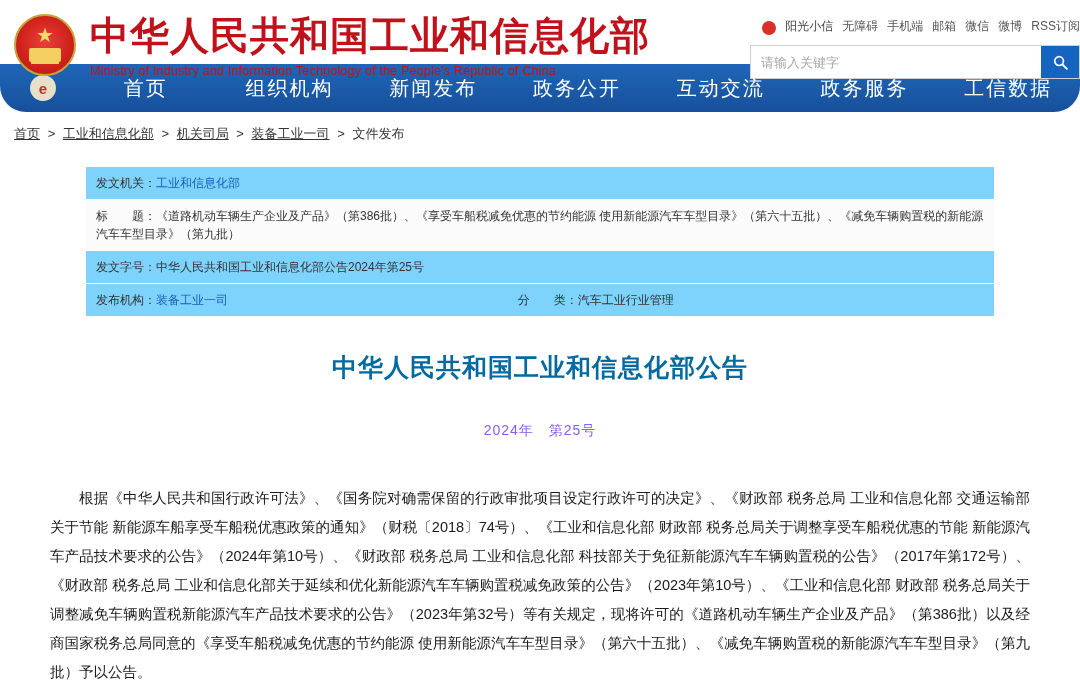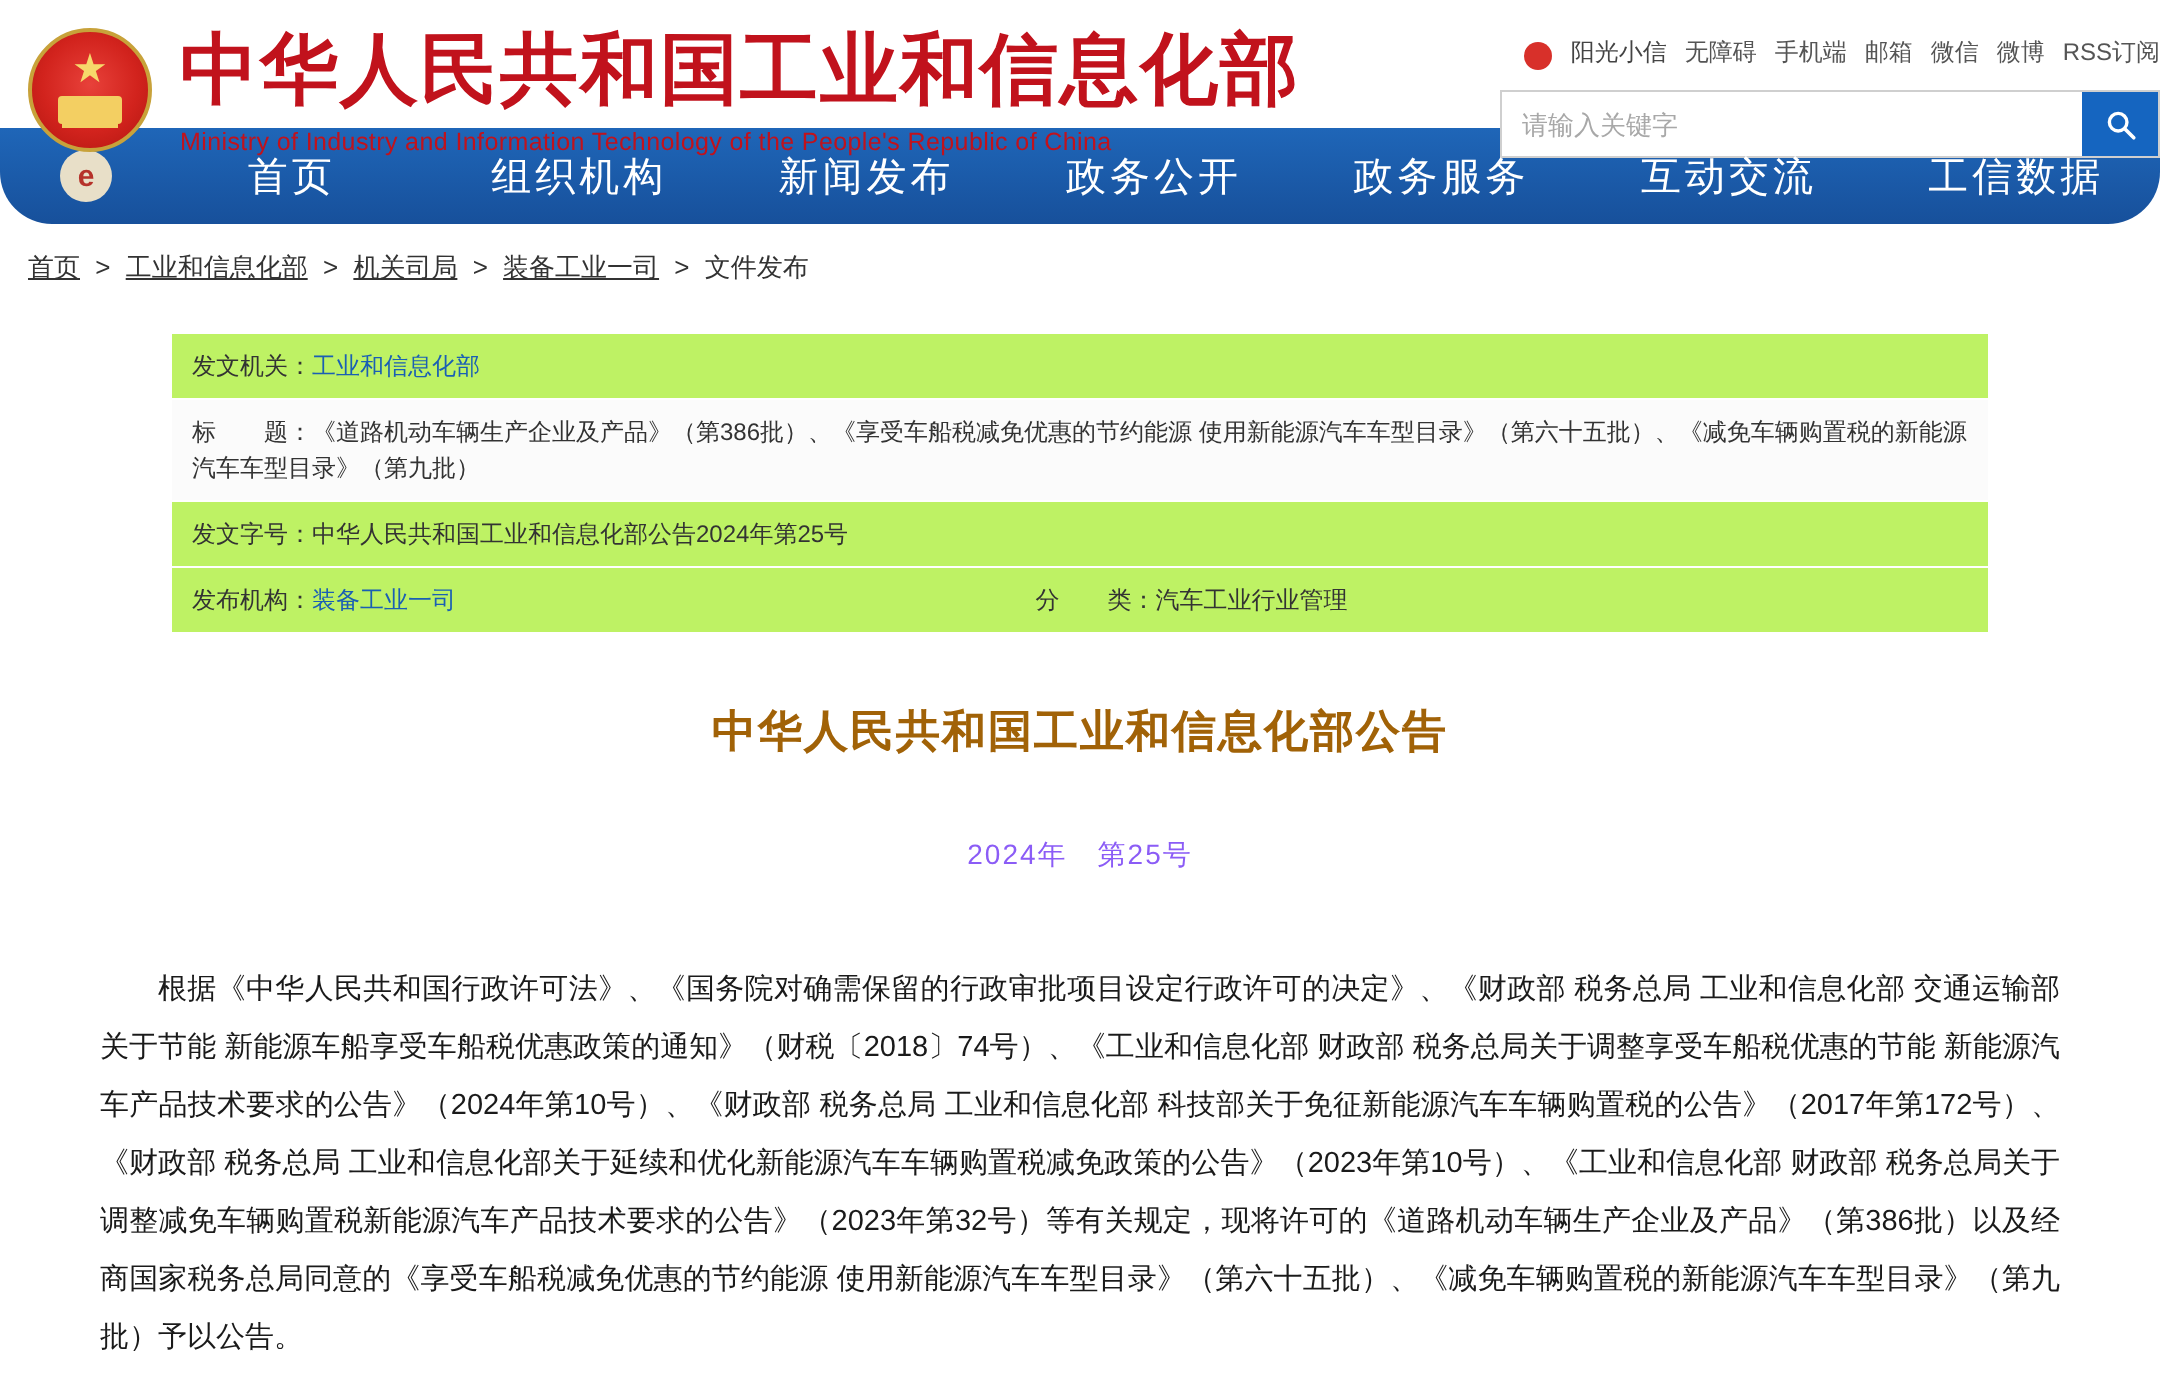--- a/index.html
+++ b/index.html
@@ -168,36 +168,36 @@
     border-collapse: collapse;
     font-size: 12px;
     color: #333;
   }
   table.meta td {
     padding: 7px 10px;
     border-bottom: 1px solid #ffffff;
     vertical-align: middle;
     line-height: 1.5;
   }
-  table.meta tr.odd td { background: #bef264; }
+  table.meta tr.odd td { background: #7dd3fc; }
   table.meta tr.even td { background: #fbfbfb; }
   .lbl { color: #333; white-space: nowrap; }
   .link-blue { color: #1a5fb4; }
   .title-cell { line-height: 1.6; }
 
   
   .doc {
     padding: 34px 44px 10px 44px;
   }
   .doc-title {
     text-align: center;
     font-family: "DejaVu Sans", "Liberation Sans", sans-serif;
-    font-size: 22px;
+    font-size: 25px;
     font-weight: bold;
-    color: #a16207;
+    color: #0369a1;
     letter-spacing: 1px;
   }
   .doc-number {
     text-align: center;
     font-size: 14px;
     color: #8b5cf6;
     margin-top: 38px;
     letter-spacing: 1px;
   }
   .doc-body {
@@ -244,22 +244,22 @@
       </div>
     </div>
   </div>
 
   <div class="nav">
     <div class="nav-logo">e</div>
     <div class="nav-item">首页</div>
     <div class="nav-item">组织机构</div>
     <div class="nav-item">新闻发布</div>
     <div class="nav-item">政务公开</div>
+    <div class="nav-item">互动交流</div>
     <div class="nav-item">政务服务</div>
-    <div class="nav-item">互动交流</div>
     <div class="nav-item">工信数据</div>
   </div>
 
   <div class="breadcrumb">
     <a href="#">首页</a>
     <span class="sep">&gt;</span>
     <a href="#">工业和信息化部</a>
     <span class="sep">&gt;</span>
     <a href="#">机关司局</a>
     <span class="sep">&gt;</span>

